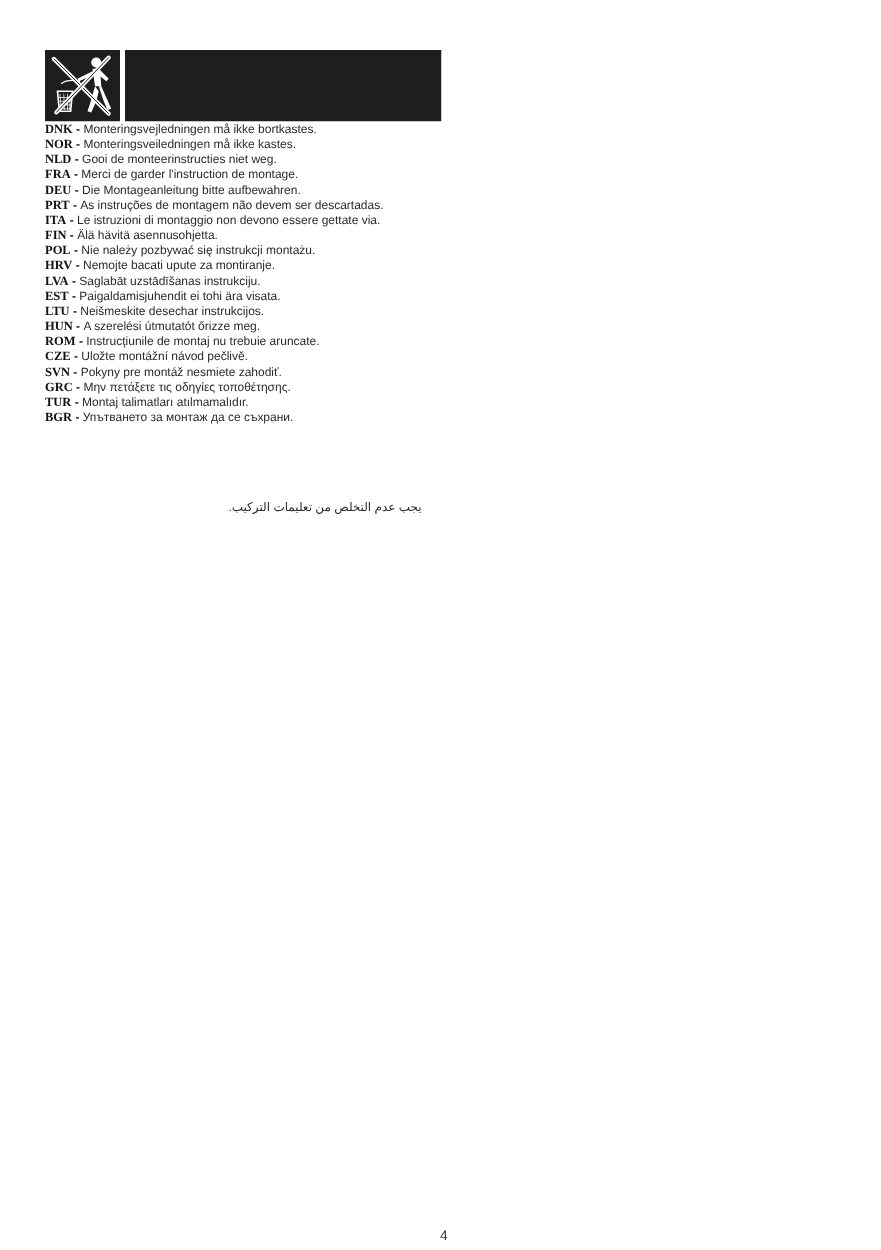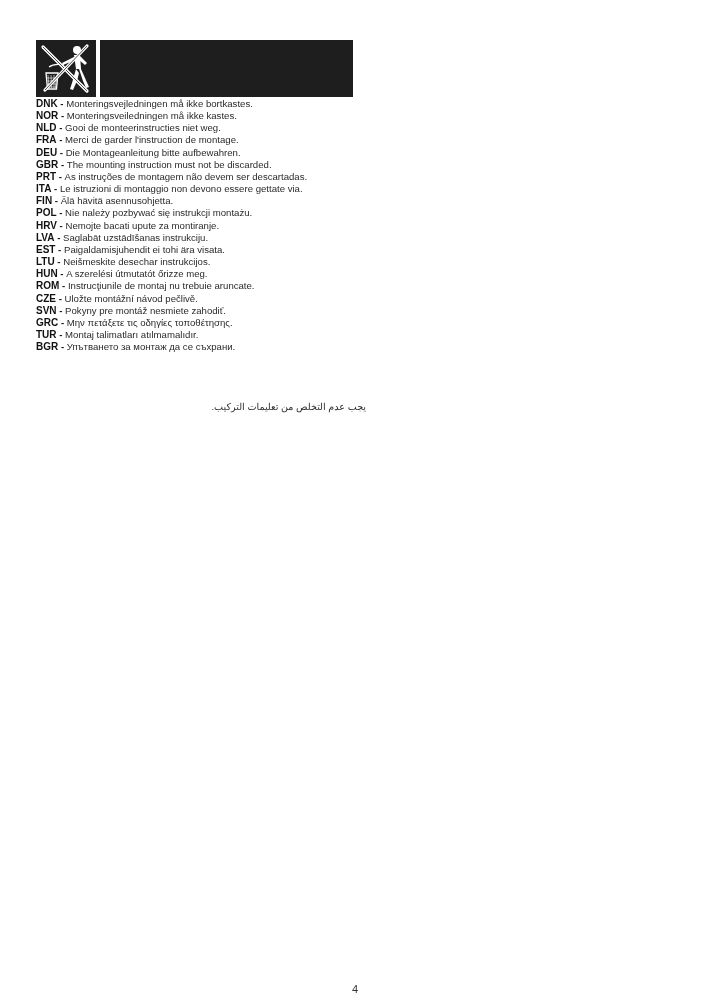--- a/index.html
+++ b/index.html
@@ -52,38 +52,38 @@
       width: 320px;
     }
     .line {
       height: 12.17px;
       line-height: 12.17px;
       font-size: 9.6px;
       white-space: nowrap;
       color: #2a2a2a;
     }
     .code {
-      font-family: Liberation Sans, sans-serif;
+      font-family: Liberation Serif, serif;
       font-weight: bold;
       font-size: 10px;
       color: #111111;
     }
     .sep {
       font-weight: bold;
       color: #111111;
     }
     .arabic {
       position: absolute;
-      left: 196px;
+      left: 175px;
       top: 401px;
       width: 170px;
       font-size: 9.6px;
       line-height: 12px;
       direction: rtl;
-      text-align: right;
+      text-align: center;
       color: #2a2a2a;
       white-space: nowrap;
     }
     .page-number {
       position: absolute;
       left: 352px;
       top: 983px;
       font-size: 11px;
       color: #333333;
     }
@@ -115,21 +115,20 @@
   </div>
   <div class="banner"></div>
 </div>
 
 <div class="lines">
   <div class="line"><span class="code">DNK</span><span class="sep"> - </span><span>Monteringsvejledningen må ikke bortkastes.</span></div>
   <div class="line"><span class="code">NOR</span><span class="sep"> - </span><span>Monteringsveiledningen må ikke kastes.</span></div>
   <div class="line"><span class="code">NLD</span><span class="sep"> - </span><span>Gooi de monteerinstructies niet weg.</span></div>
   <div class="line"><span class="code">FRA</span><span class="sep"> - </span><span>Merci de garder l'instruction de montage.</span></div>
   <div class="line"><span class="code">DEU</span><span class="sep"> - </span><span>Die Montageanleitung bitte aufbewahren.</span></div>
-  <div class="line"><span class="code">GBR</span><span class="sep"> - </span><span>The mounting instruction must not be discarded.</span></div>
   <div class="line"><span class="code">PRT</span><span class="sep"> - </span><span>As instruções de montagem não devem ser descartadas.</span></div>
   <div class="line"><span class="code">ITA</span><span class="sep"> - </span><span>Le istruzioni di montaggio non devono essere gettate via.</span></div>
   <div class="line"><span class="code">FIN</span><span class="sep"> - </span><span>Älä hävitä asennusohjetta.</span></div>
   <div class="line"><span class="code">POL</span><span class="sep"> - </span><span>Nie należy pozbywać się instrukcji montażu.</span></div>
   <div class="line"><span class="code">HRV</span><span class="sep"> - </span><span>Nemojte bacati upute za montiranje.</span></div>
   <div class="line"><span class="code">LVA</span><span class="sep"> - </span><span>Saglabāt uzstādīšanas instrukciju.</span></div>
   <div class="line"><span class="code">EST</span><span class="sep"> - </span><span>Paigaldamisjuhendit ei tohi ära visata.</span></div>
   <div class="line"><span class="code">LTU</span><span class="sep"> - </span><span>Neišmeskite desechar instrukcijos.</span></div>
   <div class="line"><span class="code">HUN</span><span class="sep"> - </span><span>A szerelési útmutatót őrizze meg.</span></div>
   <div class="line"><span class="code">ROM</span><span class="sep"> - </span><span>Instrucţiunile de montaj nu trebuie aruncate.</span></div>

